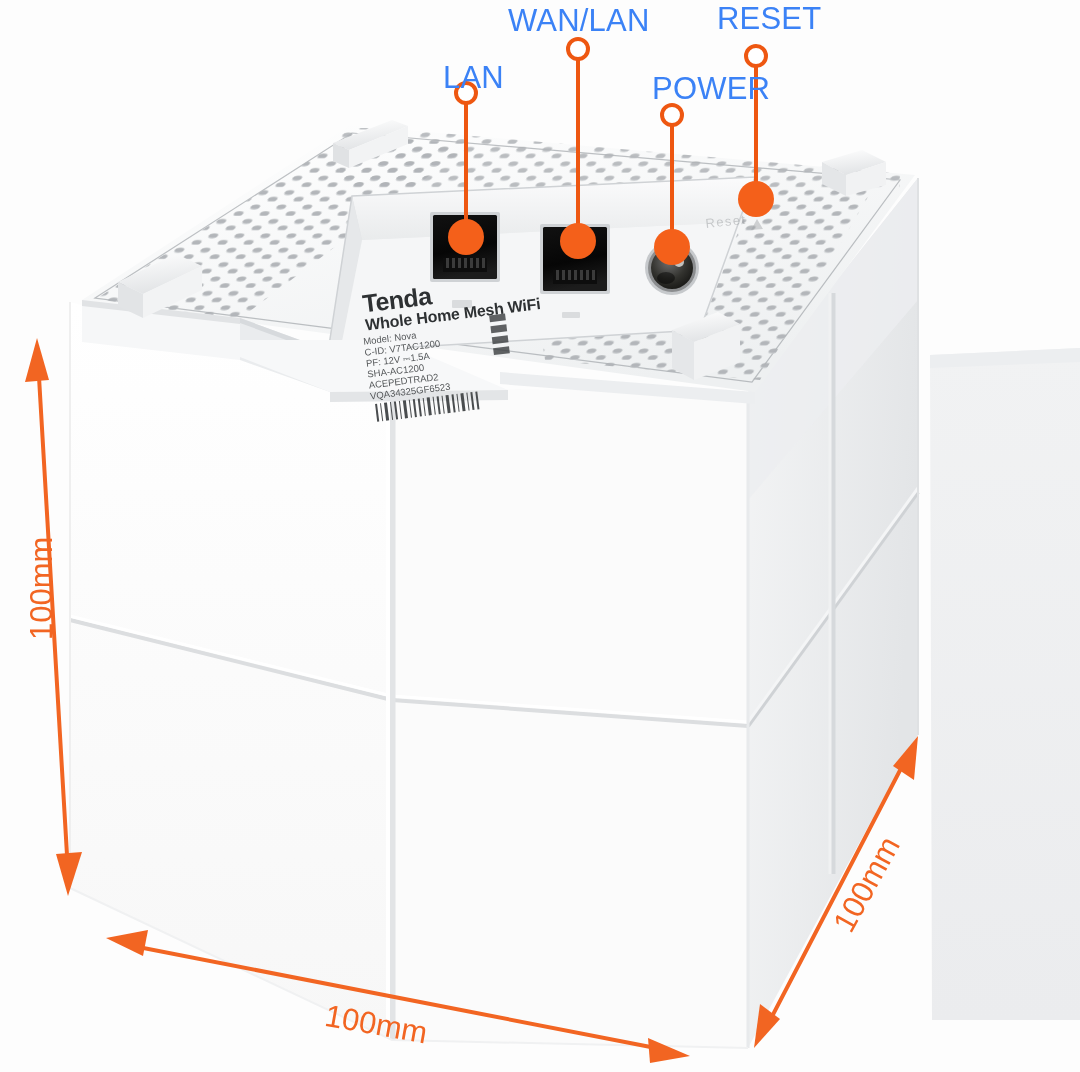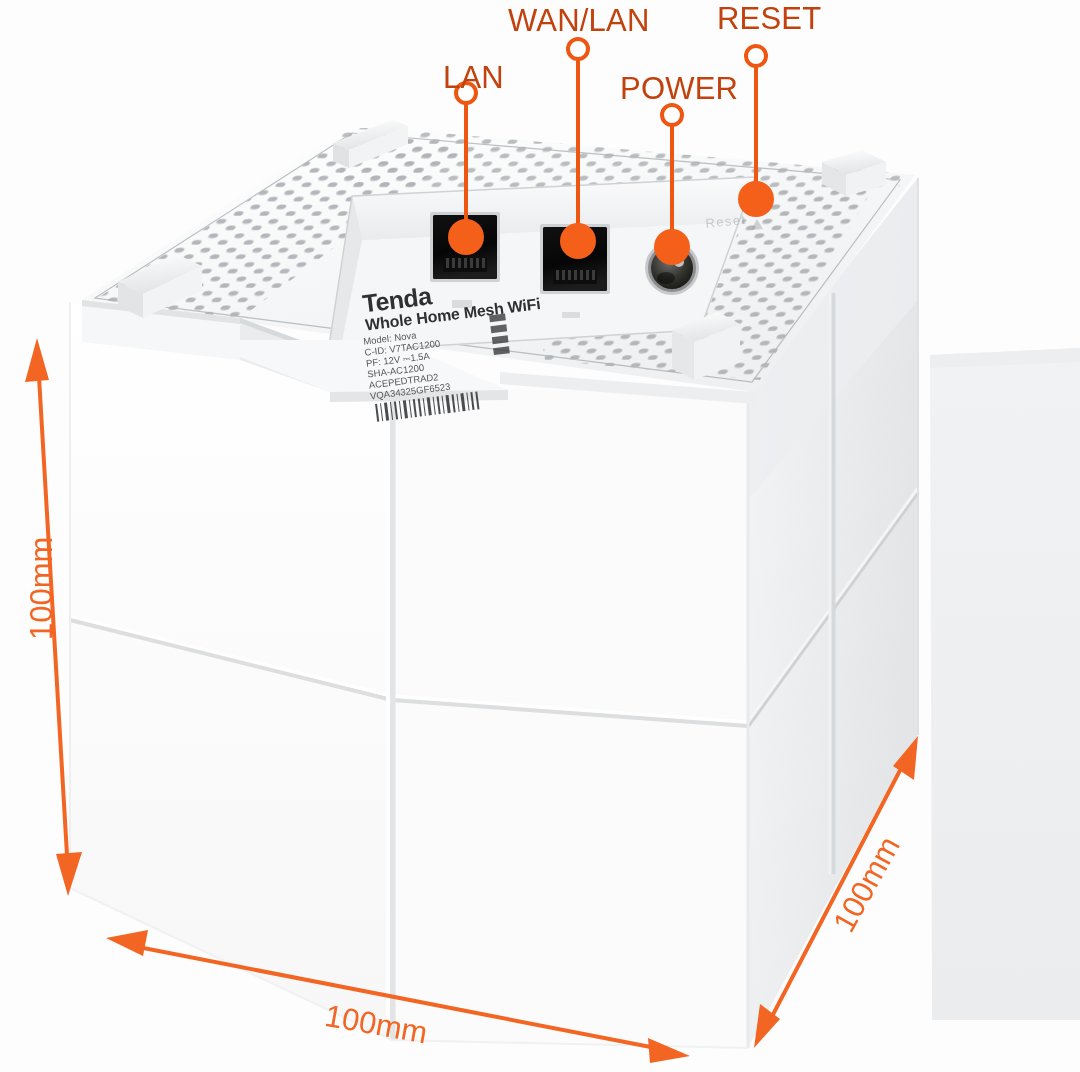--- a/index.html
+++ b/index.html
@@ -16,21 +16,21 @@
     height: 1072px;
     background: #fdfdfd;
     overflow: hidden;
   }
   #scene {
     position: absolute;
     inset: 0;
   }
   .callout-label {
     position: absolute;
-    color: #c2410c;
+    color: #3b82f6;
     font-size: 31px;
     font-family: "Liberation Sans", sans-serif;
     font-weight: 400;
     letter-spacing: 0.2px;
     white-space: nowrap;
     line-height: 1;
   }
   .dim-label {
     position: absolute;
     color: #f26522;
@@ -350,20 +350,20 @@
       <g>
         <line x1="756" y1="59" x2="756" y2="196" stroke="#ee5711" stroke-width="4"></line>
         <circle cx="756" cy="56" r="10" fill="#ffffff" stroke="#ee5711" stroke-width="4"></circle>
         <circle cx="756" cy="199" r="18" fill="#f4601a"></circle>
       </g>
     </g>
   </svg>
 
   <div class="callout-label" style="left:443px; top:62px;">LAN</div>
   <div class="callout-label" style="left:508px; top:5px;">WAN/LAN</div>
-  <div class="callout-label" style="left:620px; top:73px;">POWER</div>
+  <div class="callout-label" style="left:652px; top:73px;">POWER</div>
   <div class="callout-label" style="left:717px; top:3px;">RESET</div>
 
   <div class="dim-label dim-v" style="left:26px; top:640px;">100mm</div>
   <div class="dim-label" style="left:328px; top:1000px; transform:rotate(10deg); transform-origin:0 0;">100mm</div>
   <div class="dim-label dim-d" style="left:828px; top:922px;">100mm</div>
 
 </div>
 
 </body></html>

